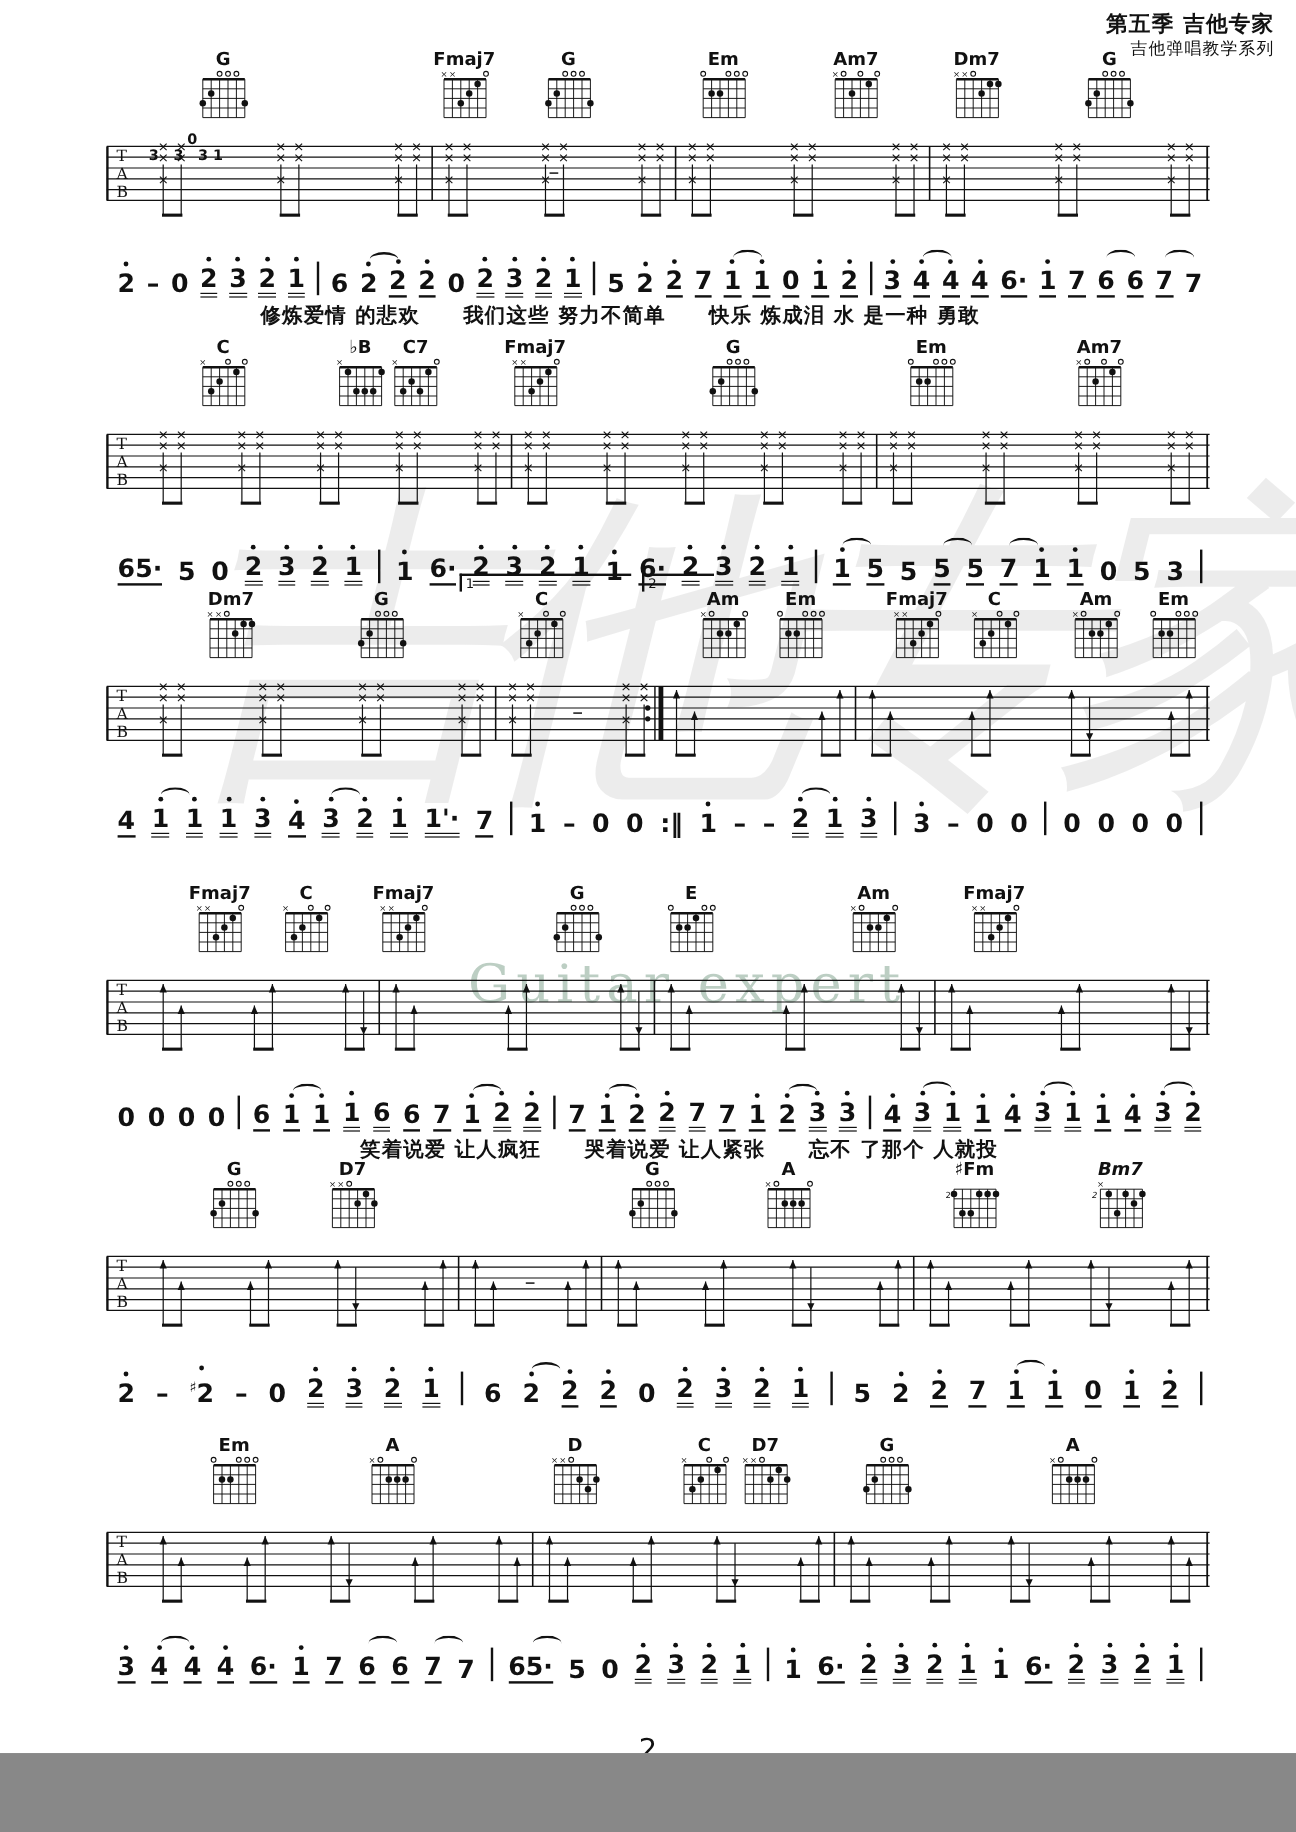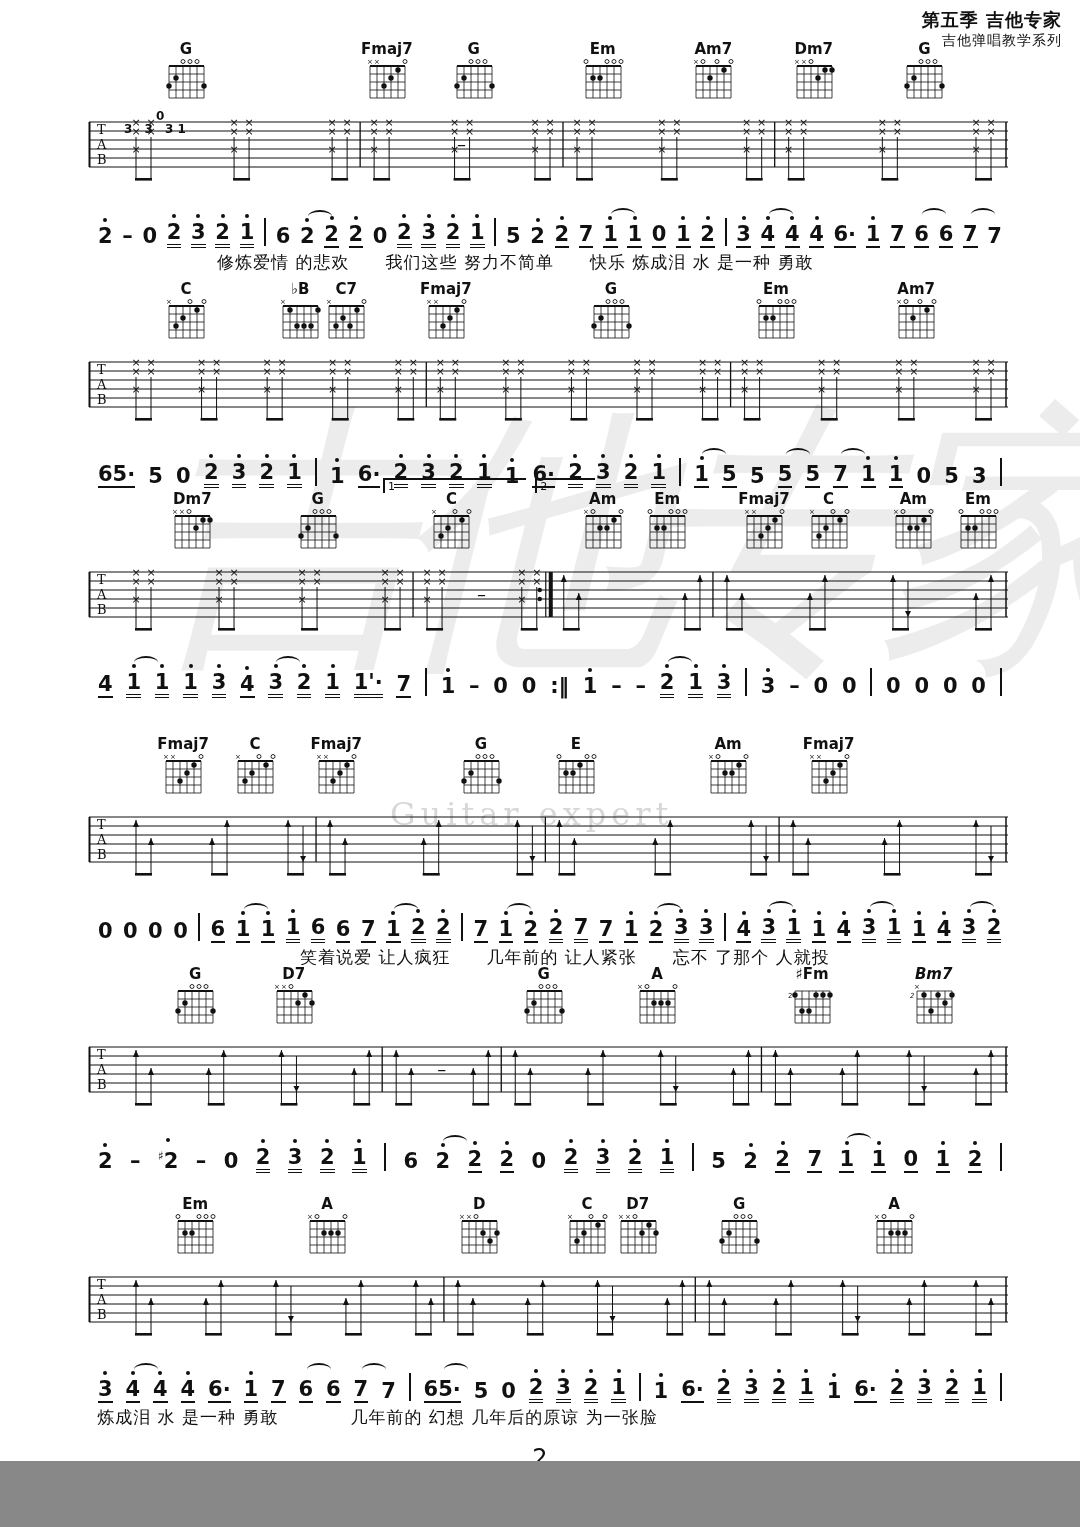--- a/index.html
+++ b/index.html
@@ -4,42 +4,42 @@
 <style>
   html,body{margin:0;padding:0;background:#888;}
   .page{position:relative;width:1080px;height:1461px;background:#ffffff;
         font-family:"DejaVu Sans",sans-serif;color:#111;overflow:hidden;margin:0 auto;}
   .header{position:absolute;top:8px;right:18px;text-align:right;z-index:3;}
   .header .h1{font-size:18px;font-weight:bold;letter-spacing:1px;}
   .header .h2{font-size:14px;letter-spacing:1px;}
   .wm-cjk{position:absolute;top:400px;left:150px;font-size:280px;line-height:1;
           font-family:"DejaVu Serif",serif;font-style:italic;color:#9a9a9a;opacity:.18;
           letter-spacing:-38px;z-index:0;white-space:nowrap;}
-  .wm-latin{position:absolute;top:795px;left:390px;font-size:32px;color:#737373;opacity:.28;
+  .wm-latin{position:absolute;top:795px;left:390px;font-size:44px;color:#14532d;opacity:.28;
             letter-spacing:5px;z-index:0;font-family:"DejaVu Serif",serif;}
   #systems{position:absolute;left:88px;top:0;width:922px;z-index:2;}
   .system{position:absolute;left:0;width:922px;}
   .chordrow{position:relative;height:64px;}
   .chord{position:absolute;top:0;width:52px;text-align:center;}
   .chord .cname{font-size:15px;font-weight:bold;height:15px;line-height:15px;white-space:nowrap;}
   .staffwrap{position:relative;height:92px;}
   .vocal{position:relative;margin-top:2px;}
   .mline{display:flex;justify-content:space-between;align-items:flex-end;
          width:100%;box-sizing:border-box;padding:18px 8px 0 10px;}
   .tok{position:relative;font-size:21px;font-weight:bold;line-height:24px;
        font-family:"DejaVu Sans",sans-serif;}
   .tok .dot{position:absolute;top:-6px;left:50%;transform:translateX(-50%);
             width:4px;height:4px;background:#111;border-radius:50%;}
   .tok .tie{position:absolute;top:-14px;left:55%;width:24px;height:11px;
             border-top:2px solid #111;border-radius:50% 50% 0 0;}
   .tok.u{border-bottom:2px solid #111;}
   .tok.uu{border-bottom:4px double #111;}
   .tok .sharp{font-size:12px;vertical-align:super;}
   .bar{width:2px;height:28px;background:#111;align-self:center;margin-bottom:2px;}
-  .lyr{font-size:17px;letter-spacing:1px;margin-top:3px;white-space:pre;font-weight:400;}
+  .lyr{font-size:17px;letter-spacing:1px;margin-top:3px;white-space:pre;font-weight:700;}
   .volta{position:absolute;height:13px;border-top:2px solid #111;border-left:2px solid #111;
          font-size:11px;padding-left:3px;top:-14px;line-height:13px;}
   .pagenum{position:absolute;top:1444px;left:0;width:100%;text-align:center;
            font-size:24px;z-index:2;}
   .contact{position:absolute;top:1482px;left:0;width:100%;text-align:center;font-size:16px;
            font-family:"DejaVu Serif",serif;font-weight:bold;z-index:2;letter-spacing:1px;}
 </style>
 </head>
 <body>
 
@@ -1299,21 +1299,21 @@
             <span class="tok uu">1<span class="dot"></span></span>
             <span class="tok u">1<span class="dot"></span></span>
             <span class="tok u">4<span class="dot"></span></span>
             <span class="tok uu">3<span class="dot"></span><span class="tie"></span></span>
             <span class="tok uu">1<span class="dot"></span></span>
             <span class="tok u">1<span class="dot"></span></span>
             <span class="tok u">4<span class="dot"></span></span>
             <span class="tok uu">3<span class="dot"></span><span class="tie"></span></span>
             <span class="tok uu">2<span class="dot"></span></span>
           </div>
-          <div class="lyr" style="padding-left: 23%;">笑着说爱 让人疯狂　　几年前的 让人紧张　　忘不 了那个 人就投</div>
+          <div class="lyr" style="padding-left: 23%;">笑着说爱 让人疯狂　　哭着说爱 让人紧张　　忘不 了那个 人就投</div>
         </div>
       </div>
       <div class="system" style="top: 967px;">
         <div class="chordrow">
           <div class="chord" style="left: 8.8%;">
             <div class="cname">G</div>
             <div><svg width="50" height="44" viewBox="0 0 50 44">
                 <line x1="8" y1="9" x2="8" y2="41" stroke="#111111" stroke-width="0.8"></line>
                 <line x1="15" y1="9" x2="15" y2="41" stroke="#111111" stroke-width="0.8"></line>
                 <circle cx="22" cy="4.5" r="2" fill="none" stroke="#111111" stroke-width="0.9"></circle>
@@ -1839,19 +1839,18 @@
             <span class="tok uu">2<span class="dot"></span></span>
             <span class="tok uu">1<span class="dot"></span></span>
             <span class="tok">1<span class="dot"></span></span>
             <span class="tok u">6·</span>
             <span class="tok uu">2<span class="dot"></span></span>
             <span class="tok uu">3<span class="dot"></span></span>
             <span class="tok uu">2<span class="dot"></span></span>
             <span class="tok uu">1<span class="dot"></span></span>
             <div class="bar"></div>
           </div>
-          <div class="lyr" style="padding-left: 1%;">炼成泪 水 是一种 勇敢　　　　几年前的 幻想 几年后的原谅 为一张脸</div>
         </div>
       </div>
     </div>
 
   <div class="pagenum">2</div>
 </div>
 
 </body></html>

